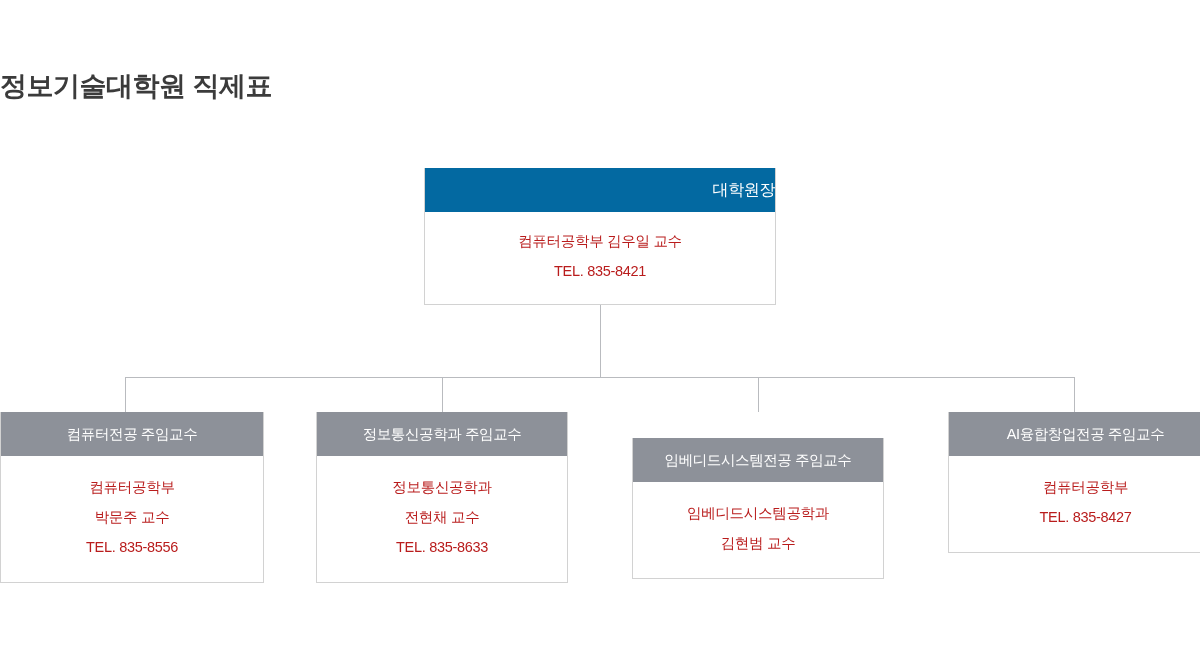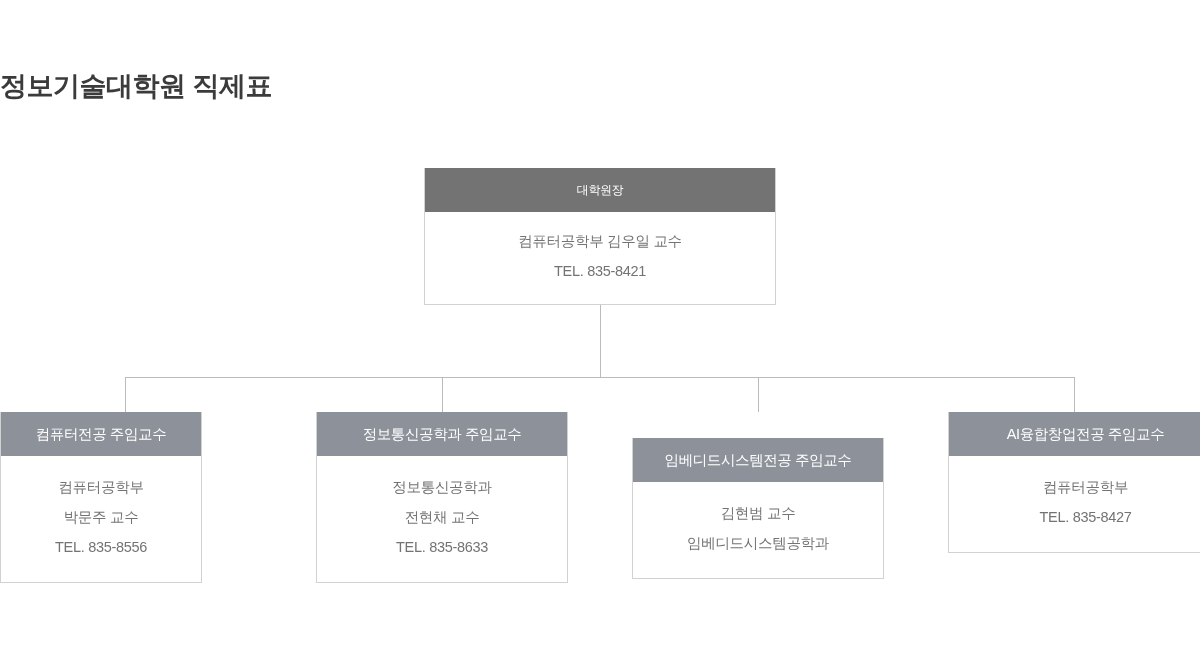--- a/index.html
+++ b/index.html
@@ -48,51 +48,52 @@
     line-height: 44px;
     text-align: center;
     color: #ffffff;
     font-size: 15px;
     letter-spacing: -0.4px;
   }
   .node-body {
     box-sizing: border-box;
     text-align: center;
     font-size: 14.5px;
-    color: #737373;
+    color: #b91c1c;
     letter-spacing: -0.3px;
   }
   .node-body .line {
     display: block;
     line-height: 30px;
   }
 
   
   #node-dean {
     left: 424px;
     top: 168px;
     width: 352px;
   }
   #node-dean .node-header {
-    background: #737373;
-    font-size: 12px;
+    background: #0369a1;
+    font-size: 16px;
+    text-align: right;
   }
   #node-dean .node-body {
     padding: 14px 0 18px 0;
   }
 
   
   .dept .node-header {
     background: #8d9199;
     font-size: 14.5px;
   }
   .dept .node-body {
     padding: 16px 0 20px 0;
   }
-  #node-dept-0 { left: 0px;   top: 412px; width: 202px; }
+  #node-dept-0 { left: 0px;   top: 412px; width: 264px; }
   #node-dept-1 { left: 316px; top: 412px; width: 252px; }
   #node-dept-2 { left: 632px; top: 412px; width: 252px; margin-top: 26px; }
   #node-dept-3 { left: 948px; top: 412px; width: 275px; }
 
   
   .connector {
     position: absolute;
     background: #b9bbbf;
   }
   .v-line { width: 1px; }
@@ -144,22 +145,22 @@
     <div class="node-body">
       <span class="line">정보통신공학과</span>
       <span class="line">전현채 교수</span>
       <span class="line">TEL. 835-8633</span>
     </div>
   </div>
 
   <div class="node dept" id="node-dept-2">
     <div class="node-header">임베디드시스템전공 주임교수</div>
     <div class="node-body">
+      <span class="line">임베디드시스템공학과</span>
       <span class="line">김현범 교수</span>
-      <span class="line">임베디드시스템공학과</span>
     </div>
   </div>
 
   <div class="node dept" id="node-dept-3">
     <div class="node-header">AI융합창업전공 주임교수</div>
     <div class="node-body">
       <span class="line">컴퓨터공학부</span>
       <span class="line">TEL. 835-8427</span>
     </div>
   </div>

